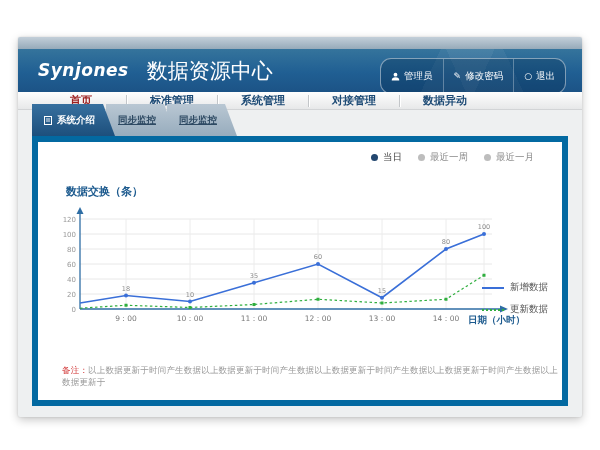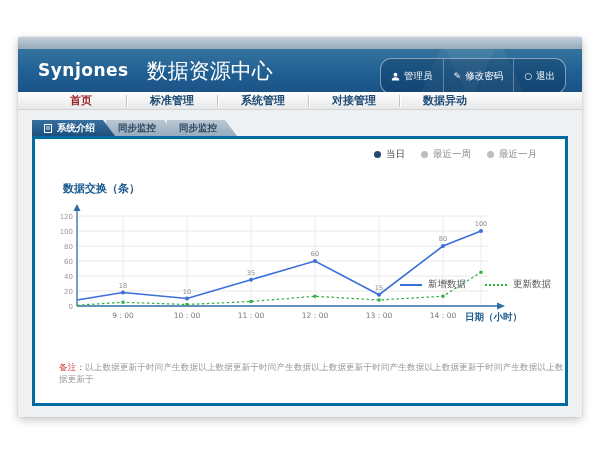--- a/index.html
+++ b/index.html
@@ -22,21 +22,21 @@
     overflow:hidden;
   }
   .header::after {
     content:""; position:absolute; right:0; top:0; bottom:0; width:60%;
     background:
       linear-gradient(115deg, transparent 55%, rgba(255,255,255,.05) 55%, rgba(255,255,255,.05) 70%, transparent 70%),
       linear-gradient(65deg, transparent 62%, rgba(255,255,255,.05) 62%, rgba(255,255,255,.05) 78%, transparent 78%);
     pointer-events:none;
   }
   .logo { margin-left:20px; color:#fff; text-align:center; line-height:1.05; }
-  .logo .logo-name { font-size:17px; font-weight:bold; letter-spacing:.5px; display:block; }
+  .logo .logo-name { font-size:17px; font-weight:bold; font-style:italic; letter-spacing:.5px; display:block; }
   .logo .logo-sub { font-size:12.5px; font-weight:bold; letter-spacing:2px; display:block; }
   .app-title { color:#fff; font-size:21px; margin-left:18px; align-self:flex-end; margin-bottom:7px; }
   .header-actions {
     position:absolute; right:16px; top:9px; display:flex; align-items:stretch;
     border:1px solid rgba(255,255,255,.45); background:rgba(0,35,70,.28);
     border-radius:11px; height:36px; z-index:2;
   }
   .header-action {
     display:flex; align-items:center; gap:4px; padding:0 10px;
     color:#fff; font-size:9.5px; cursor:pointer; white-space:nowrap;
@@ -53,46 +53,46 @@
   .nav-item {
     width:70px; text-align:center; font-size:11px; font-weight:bold;
     color:#1c4a75; cursor:pointer;
   }
   .nav-item.active { color:#9c1f1f; }
   .nav-divider { width:1px; height:12px; background:#c3c6c9; box-shadow:1px 0 0 #ffffff; margin:0 10px; }
   
   .content { padding:10px 14px 0 14px; }
   .tabs { display:flex; align-items:flex-end; height:16px; position:relative; z-index:3; padding-left:0; }
   .tab {
-    height:16px; display:flex; align-items:center; gap:5px;
+    height:32px; display:flex; align-items:center; gap:5px;
     padding:0 20px 0 12px; font-size:9.5px; font-weight:bold; cursor:pointer;
     clip-path:polygon(0 0, calc(100% - 12px) 0, 100% 100%, 0 100%);
   }
   .tab.active {
     background:linear-gradient(#37709f,#1d4f7c); color:#fff; z-index:3; position:relative;
   }
   .tab:not(.active) {
-    background:linear-gradient(#b9c7d3,#97acbd); color:#2e4a63; margin-left:-9px; position:relative;
+    background:linear-gradient(#b9c7d3,#97acbd); color:#2e4a63; margin-left:-9px; position:relative;text-decoration:underline;
   }
   .tab:nth-child(2) { z-index:2; }
   .tab:nth-child(3) { z-index:1; }
   .doc-icon-svg { width:8px; height:9px; display:block; }
   .panel {
-    background:#ffffff; border:3px solid #0369a1; height:270px; position:relative;
+    background:#ffffff; border:6px solid #0369a1; height:270px; position:relative;
   }
   
   .panel-top { display:flex; justify-content:flex-end; padding:9px 28px 0 0; gap:16px; }
   .radio-option { display:flex; align-items:center; gap:5px; cursor:pointer; }
   .radio-dot { width:7px; height:7px; border-radius:50%; background:#bdbdbd; }
   .radio-option.selected .radio-dot { background:#23476f; }
   .radio-label { font-size:9.5px; color:#8a8a8a; }
   .radio-option.selected .radio-label { color:#444; }
   .ylabel { margin:20px 0 0 28px; font-size:11px; font-weight:bold; color:#1c5a8e; }
   .chart-wrap { position:relative; margin:6px 0 0 18px; }
-  .legend { position:absolute; right:14px; top:76px; display:flex; flex-direction:row; gap:19px; }
+  .legend { position:absolute; right:14px; top:76px; display:flex; flex-direction:column; gap:9px; }
   .legend-item { display:flex; align-items:center; gap:6px; }
   .legend-sample { width:22px; height:0; }
   .legend-sample.solid { border-top:2px solid #3a6fd8; }
   .legend-sample.dotted { border-top:2px dotted #2fae3e; }
   .legend-label { font-size:9.5px; color:#555; }
   .note { margin:18px 0 0 24px; font-size:8.5px; color:#999; letter-spacing:.2px; }
   .note .note-prefix { color:#d03030; }
 </style>
 </head>
 <body>

